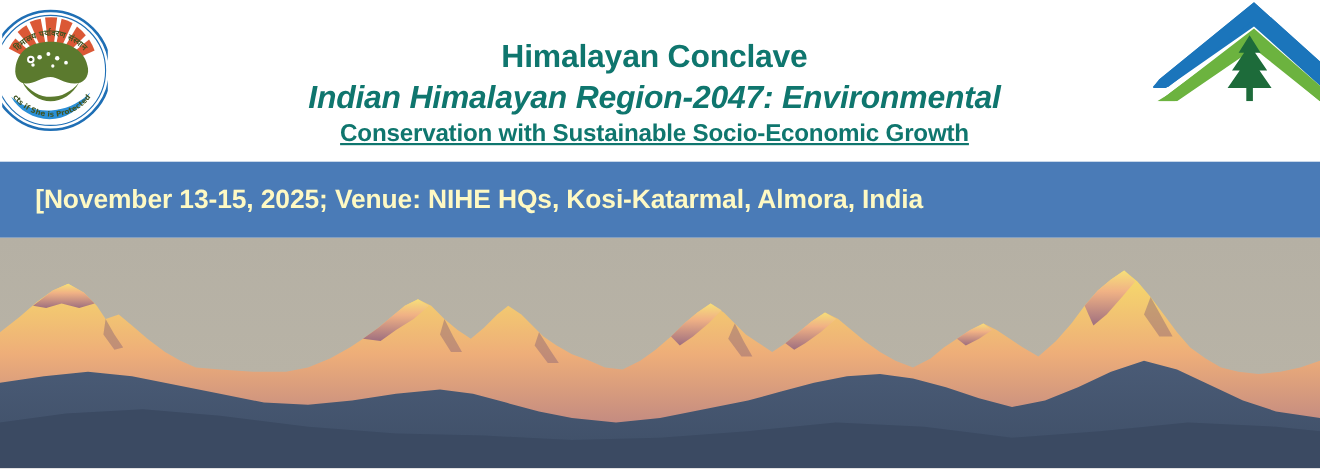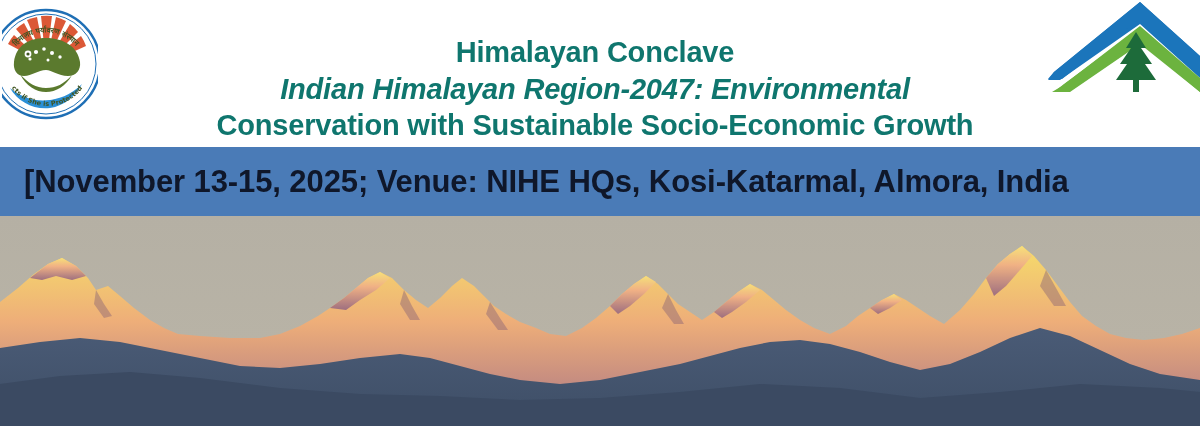--- a/index.html
+++ b/index.html
@@ -52,21 +52,21 @@
     line-height: 1.26;
     letter-spacing: -0.2px;
   }
   .title-line {
     display: block;
     font-weight: bold;
     white-space: nowrap;
   }
   .title-line-1 { font-size: 29px; }
   .title-line-2 { font-size: 29px; font-style: italic; }
-  .title-line-3 { font-size: 29px; }
+  .title-line-3 { font-size: 22px; text-decoration: underline; }
 
   
   .chevron-logo {
     position: absolute;
     left: 1048px;
     top: 0px;
     width: 152px;
     height: 92px;
     z-index: 9;
   }
@@ -78,25 +78,25 @@
     top: 147px;
     width: 1200px;
     height: 69px;
     background: #4a7bb7;
     z-index: 6;
     display: flex;
     align-items: center;
     overflow: hidden;
   }
   .venue-text {
-    color: #0f172a;
-    font-size: 31px;
+    color: #fef9c3;
+    font-size: 24px;
     font-weight: bold;
     white-space: nowrap;
-    padding-left: 24px;
+    padding-left: 32px;
     letter-spacing: -0.1px;
   }
 
   
   .photo {
     position: absolute;
     left: 0;
     top: 216px;
     width: 1200px;
     height: 210px;

